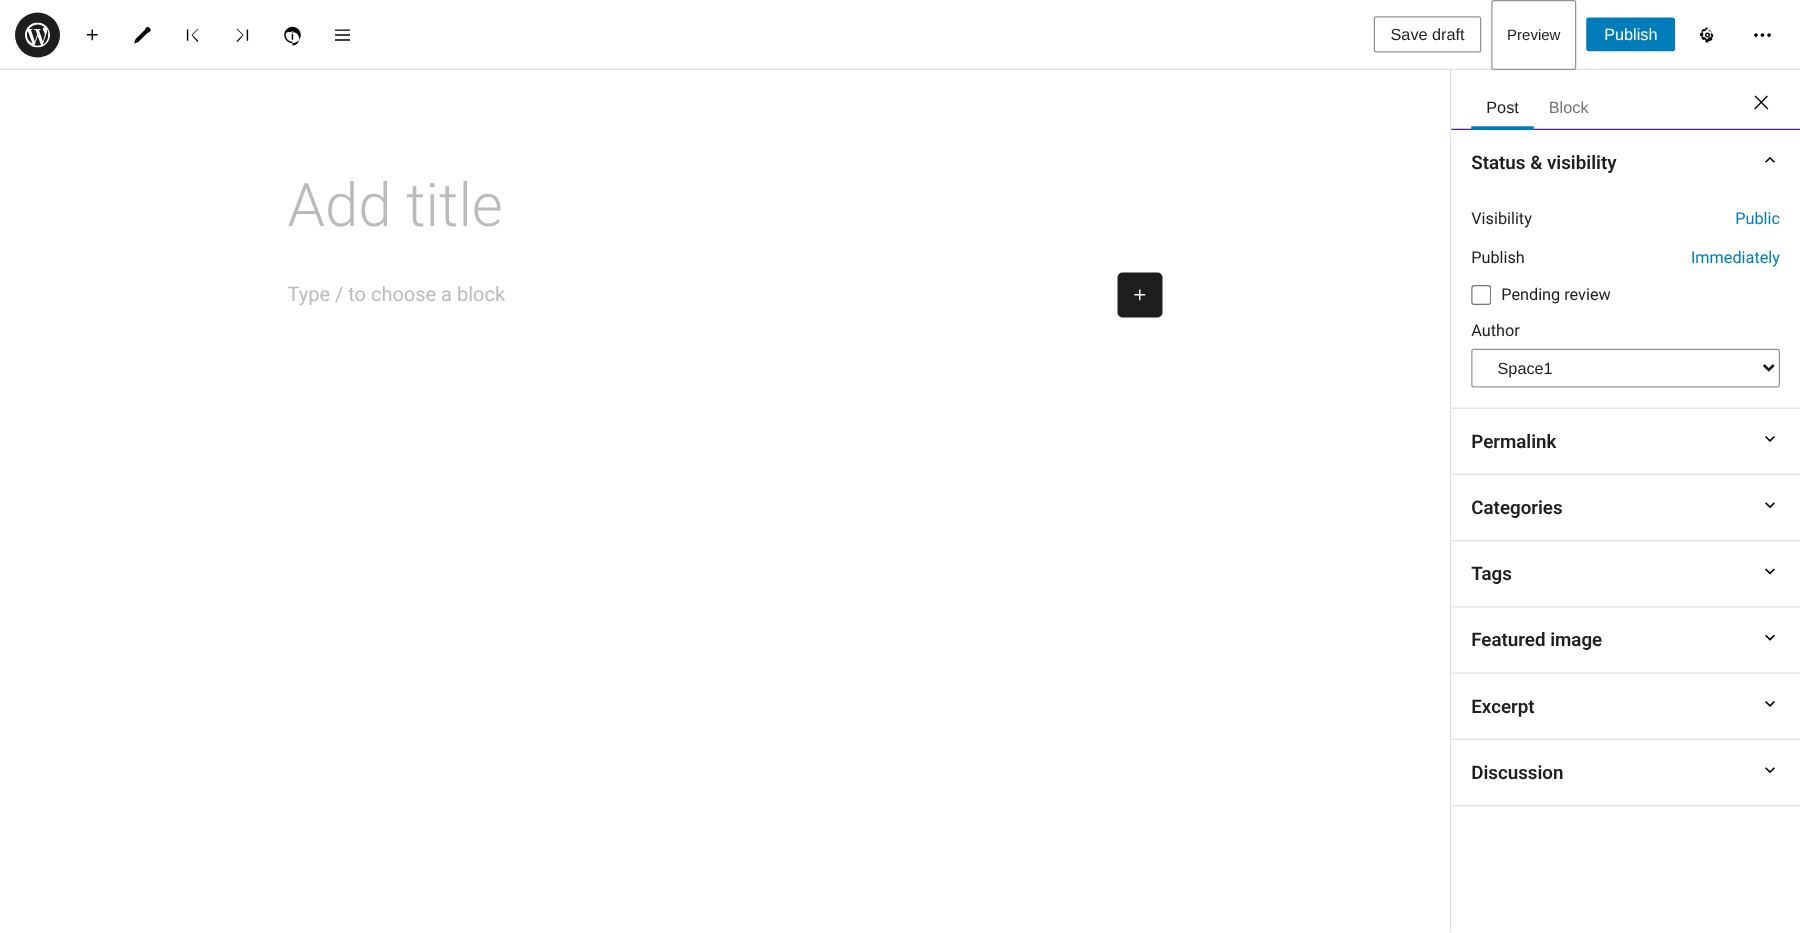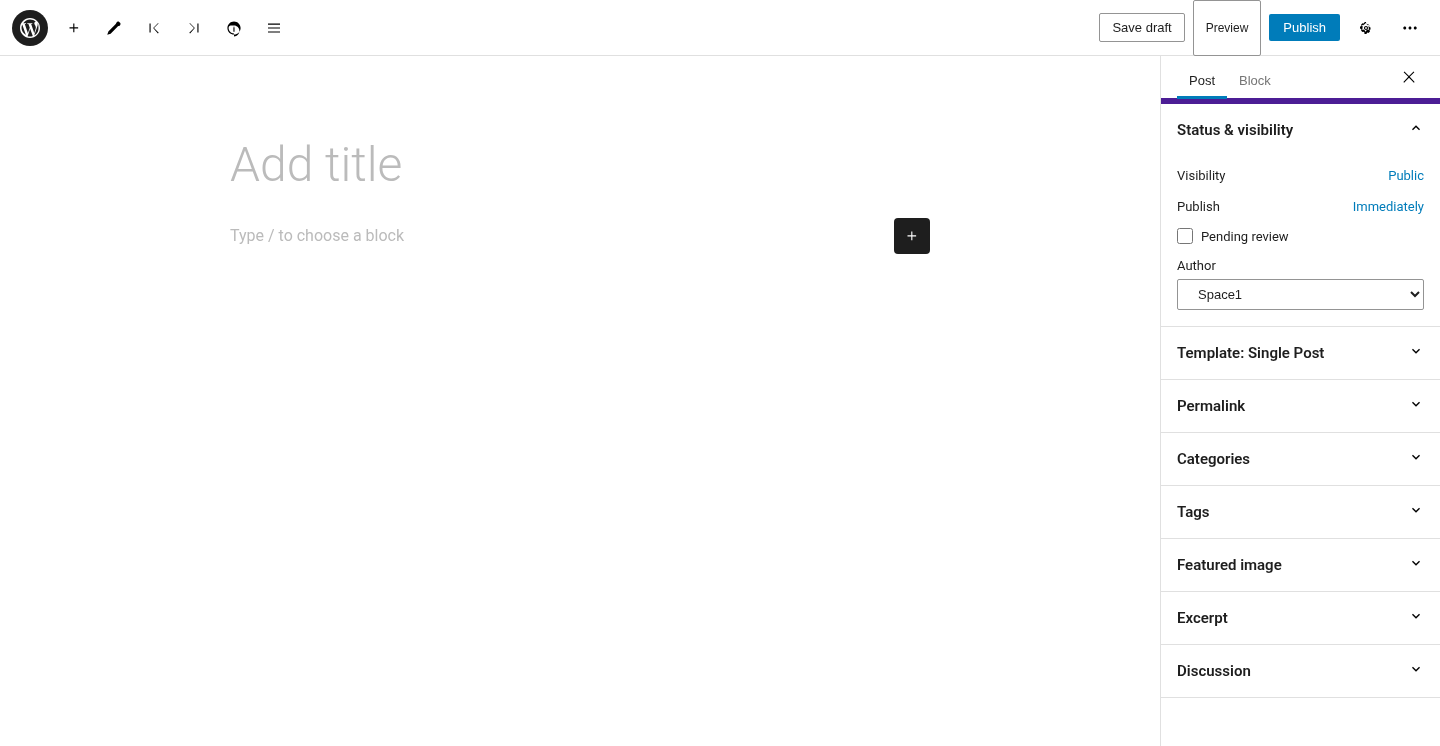--- a/index.html
+++ b/index.html
@@ -133,21 +133,21 @@
       background: #fff;
       overflow-y: auto;
       flex-shrink: 0;
       display: flex;
       flex-direction: column;
     }
 
     
     .sidebar-tabs {
       display: flex;
-      border-bottom: 6px solid #4c1d95;
+      border-bottom: 1px solid #4c1d95;
       position: relative;
       padding: 0 16px;
       height: 48px;
       align-items: flex-end;
       flex-shrink: 0;
     }
     .sidebar-tab {
       padding: 8px 12px;
       font-size: 13px;
       cursor: pointer;
@@ -368,30 +368,20 @@
         <div class="author-section">
           <label class="author-label">Author</label>
           <select class="author-select">
             <option>Space1</option>
           </select>
         </div>
 
       </div>
     </div>
 
-    <div class="sidebar-section">
-      <div class="sidebar-section-header">
-        <span>Template: Single Post</span>
-        <span class="chevron-icon">
-          <svg viewBox="0 0 24 24" width="16" height="16" xmlns="http://www.w3.org/2000/svg">
-              <path d="M16.59 8.59L12 13.17 7.41 8.59 6 10l6 6 6-6z"></path>
-            </svg>
-        </span>
-      </div>
-    </div>
 
     <div class="sidebar-section">
       <div class="sidebar-section-header">
         <span>Permalink</span>
         <span class="chevron-icon">
           <svg viewBox="0 0 24 24" width="16" height="16" xmlns="http://www.w3.org/2000/svg">
               <path d="M16.59 8.59L12 13.17 7.41 8.59 6 10l6 6 6-6z"></path>
             </svg>
         </span>
       </div>

